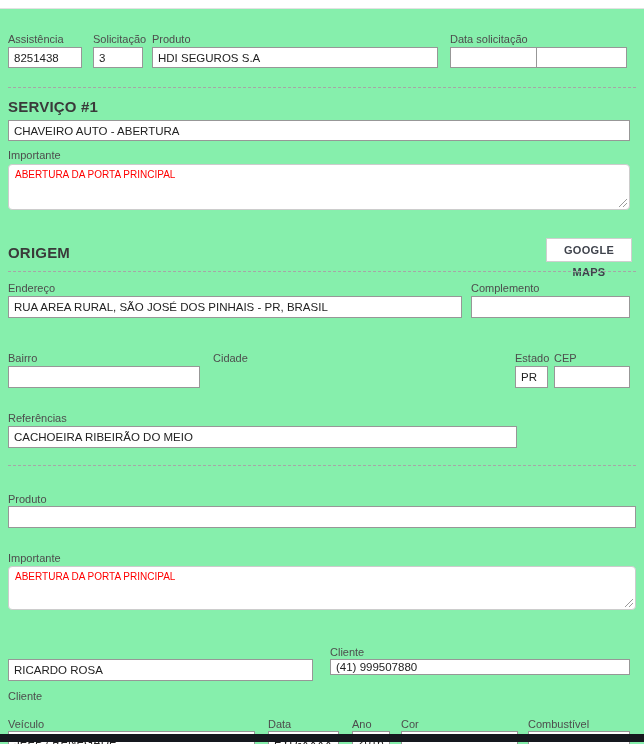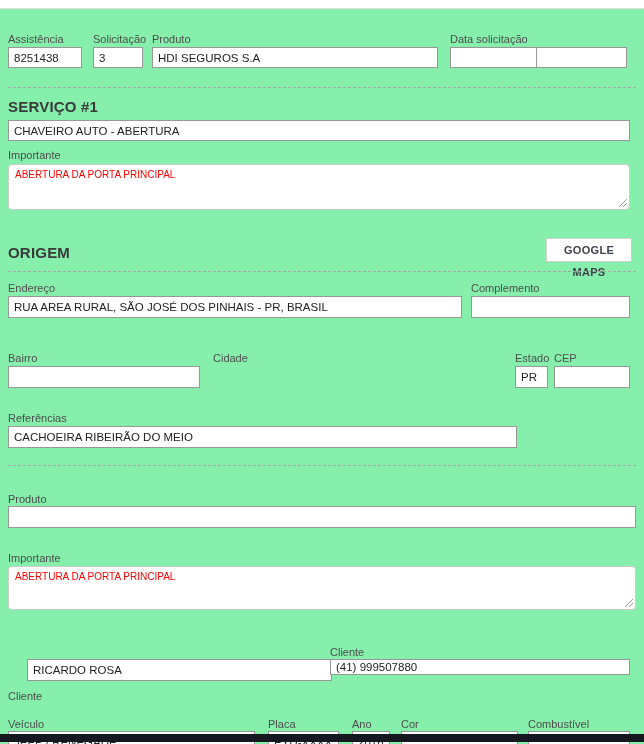--- a/index.html
+++ b/index.html
@@ -145,29 +145,29 @@
   <span class="abs field-label" style="left:8px; top:484px;">Produto</span>
   <input class="abs txt" style="left: 8px; top: 497px; width: 628px; height: 22px;" value="">
 
   <span class="abs field-label" style="left:8px; top:543px;">Importante</span>
   <div class="ta-wrap" style="left:8px; top:557px; width:628px; height:44px;">
     <textarea class="ta red-text" style="">ABERTURA DA PORTA PRINCIPAL</textarea>
     <div class="grip"></div>
   </div>
 
   <span class="abs field-label" style="left:8px; top:637px;margin-top:44px;">Cliente</span>
-  <input class="abs txt" style="left: 8px; top: 650px; width: 305px; height: 22px; margin-left: 19px;" value="RICARDO ROSA">
+  <input class="abs txt" style="left: 8px; top: 650px; width: 305px; height: 22px;" value="RICARDO ROSA">
 
   <span class="abs field-label" style="left:330px; top:637px;">Cliente</span>
   <input class="abs txt" style="left: 330px; top: 650px; width: 300px; height: 16px;" value="(41) 999507880">
 
   <span class="abs field-label" style="left:8px; top:709px;">Veículo</span>
   <input class="abs txt" style="left: 8px; top: 722px; width: 247px; height: 22px;" value="JEEP / RENEGADE">
 
-  <span class="abs field-label" style="left:268px; top:709px;">Placa</span>
+  <span class="abs field-label" style="left:268px; top:709px;">Data</span>
   <input class="abs txt" style="left: 268px; top: 722px; width: 71px; height: 22px;" value="EYD-XXXX">
 
   <span class="abs field-label" style="left:352px; top:709px;">Ano</span>
   <input class="abs txt" style="left: 352px; top: 722px; width: 38px; height: 22px;" value="2016">
 
   <span class="abs field-label" style="left:401px; top:709px;">Cor</span>
   <input class="abs txt" style="left: 401px; top: 722px; width: 117px; height: 22px;" value="">
 
   <span class="abs field-label" style="left:528px; top:709px;">Combustível</span>
   <input class="abs txt" style="left: 528px; top: 722px; width: 102px; height: 22px;" value="">

